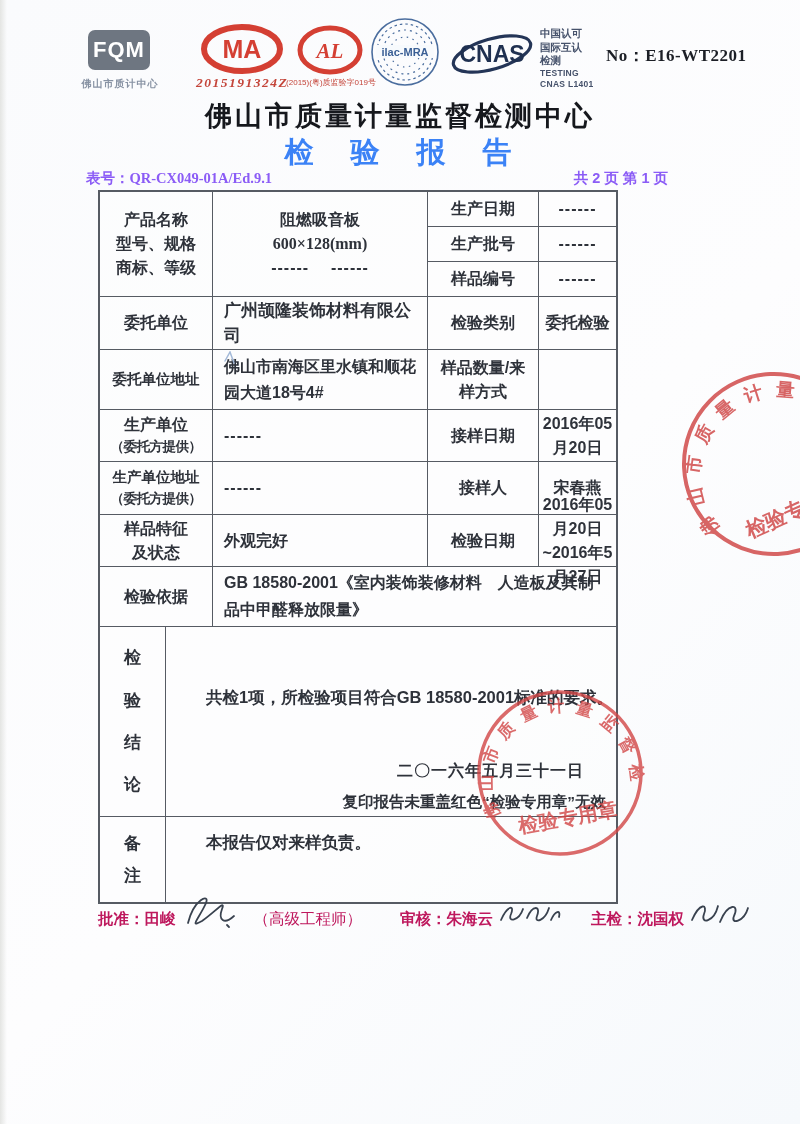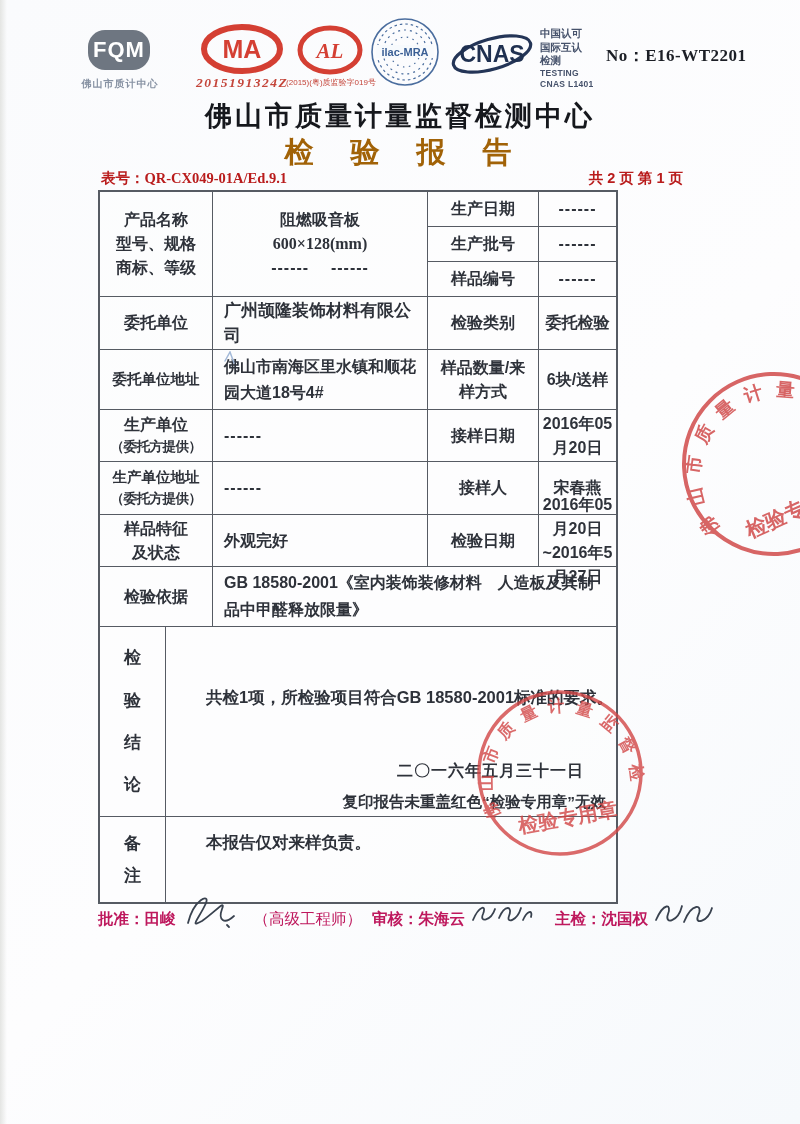--- a/index.html
+++ b/index.html
@@ -9,43 +9,43 @@
     font-family:"Liberation Sans","DejaVu Sans",sans-serif;
     color:#2e323a;
   }
   body::before{content:"";position:absolute;left:0;top:0;bottom:0;width:7px;
     background:linear-gradient(to right,#e4e5e3,rgba(255,255,255,0));pointer-events:none;}
   .abs{position:absolute;}
   .serif{font-family:"Liberation Serif","DejaVu Serif",serif;}
 
   
   .fqm-box{left:88px;top:30px;width:62px;height:40px;background:#6e7681;color:#fff;
-    border-radius:17px;display:flex;align-items:center;justify-content:center;
+    border-radius:7px;display:flex;align-items:center;justify-content:center;
     font-size:22px;font-weight:700;letter-spacing:1px;}
   .fqm-cap{left:60px;top:77px;width:120px;text-align:center;font-size:10px;
     color:#8792a3;font-weight:700;letter-spacing:1px;}
   .cma-svg{left:200px;top:24px;}
   .cma-num{left:190px;top:75px;width:104px;text-align:center;color:#c4453a;
     font-size:13.5px;font-weight:600;letter-spacing:1.5px;font-style:italic;}
   .cal-svg{left:297px;top:25px;}
   .cal-num{left:281px;top:77px;width:100px;text-align:center;color:#c4453a;font-size:8px;}
   .ilac-svg{left:370px;top:17px;}
   .cnas-svg{left:450px;top:32px;}
   .cnas-txt{left:540px;top:27px;color:#46526b;line-height:1.3;font-weight:700;}
   .cnas-txt .cn{font-size:10.5px;display:block;}
   .cnas-txt .en{font-size:8.5px;display:block;letter-spacing:.3px;}
   .report-no{left:606px;top:44px;font-size:17px;font-weight:700;color:#1c1f26;letter-spacing:.5px;}
 
   
   .title-org{left:0;top:98px;width:100%;text-align:center;font-size:27px;font-weight:900;
     letter-spacing:3px;color:#16181d;}
   .title-doc{left:0;top:133px;width:100%;text-align:center;font-size:29px;font-weight:900;
-    letter-spacing:4px;color:#a16207;}
-  .meta{left:101px;top:169px;width:582px;display:flex;justify-content:space-between;
-    font-size:14.5px;font-weight:600;color:#b91c1c;}
+    letter-spacing:4px;color:#3b82f6;}
+  .meta{left:86px;top:169px;width:582px;display:flex;justify-content:space-between;
+    font-size:14.5px;font-weight:600;color:#8b5cf6;}
 
   
   .rtable{left:98px;top:190px;width:520px;border:2px solid #565b63;box-sizing:border-box;
     background:rgba(255,255,255,.25);}
   .trow{display:flex;border-bottom:1.5px solid #565b63;box-sizing:border-box;}
   .trow.lastrow{border-bottom:none;}
   .tcell{box-sizing:border-box;display:flex;flex-direction:column;align-items:center;
     justify-content:center;border-right:1.5px solid #565b63;line-height:1.5;}
   .tcell.lastc{border-right:none;}
   .c1{width:113px;} .c2{width:215px;} .c3{width:111px;} .c4{flex:1;}
@@ -163,21 +163,20 @@
     <div class="tcell c1 lbl">委托单位</div>
     <div class="tcell c2 val left" style="font-size:17px">广州颉隆装饰材料有限公司</div>
     <div class="tcell c3 lbl">检验类别</div>
     <div class="tcell c4 val lastc">委托检验</div>
   </div>
 
   <div class="trow" style="height:60px">
     <div class="tcell c1 lbl" style="font-size:14.5px">委托单位地址</div>
     <div class="tcell c2 val left" style="line-height:1.6">佛山市南海区里水镇和顺花园大道18号4#</div>
     <div class="tcell c3 lbl" style="padding:0 6px">样品数量/来样方式</div>
-    <div class="tcell c4 val lastc">6块/送样</div>
   </div>
 
   <div class="trow" style="height:52px">
     <div class="tcell c1 lbl">
       <span>生产单位</span>
       <span class="sm">（委托方提供）</span>
     </div>
     <div class="tcell c2 val left dashes">------</div>
     <div class="tcell c3 lbl">接样日期</div>
     <div class="tcell c4 val lastc">2016年05月20日</div>
@@ -262,23 +261,23 @@
   <text x="90" y="142" text-anchor="middle" font-size="20" font-weight="bold" fill="#d24646" font-family="Liberation Sans, sans-serif">检验专用章</text>
 </svg>
 
 <div class="abs footer">
   <span>批准：</span>
   <span>田峻</span>
   <svg class="sig" width="62" height="46" viewBox="0 0 62 46" style="margin:-14px 2px 0 2px">
     <path d="M10,34 C16,10 32,4 28,14 C22,28 10,40 24,32 C38,22 48,10 44,20 C40,31 46,36 56,27 M49,36 l2,2" fill="none" stroke="#39424f" stroke-width="1.8" stroke-linecap="round"></path>
   </svg>
   <span class="plain" style="margin-left:12px">（高级工程师）</span>
-  <span style="margin-left:10px">审核：</span>
+  <span style="margin-left:38px">审核：</span>
   <span>朱海云</span>
   <svg class="sig" width="66" height="36" viewBox="0 0 66 36" style="margin:-10px 2px 0 4px">
     <path d="M4,24 C10,10 18,8 14,18 C10,27 22,25 26,13 M30,22 C36,8 44,10 40,20 C37,28 48,25 52,12 M54,24 C58,15 64,13 62,21" fill="none" stroke="#39424f" stroke-width="1.8" stroke-linecap="round"></path>
   </svg>
-  <span style="margin-left:18px">主检：</span>
+  <span style="margin-left:26px">主检：</span>
   <span>沈国权</span>
   <svg class="sig" width="64" height="38" viewBox="0 0 64 38" style="margin:-12px 0 0 4px">
     <path d="M4,26 C12,8 20,10 16,20 C12,31 26,28 30,12 M32,28 C40,8 52,10 46,22 C42,31 56,28 60,14" fill="none" stroke="#39424f" stroke-width="1.8" stroke-linecap="round"></path>
   </svg>
 </div>
 
 </body></html>

